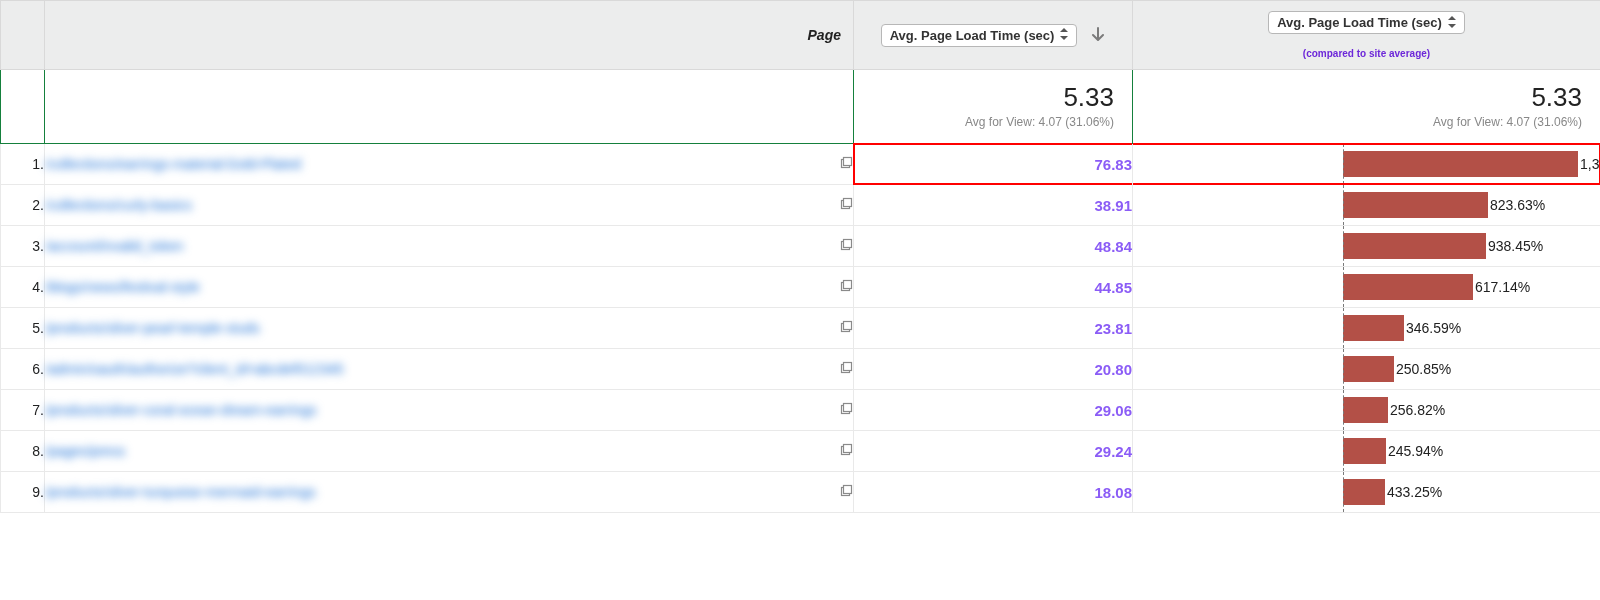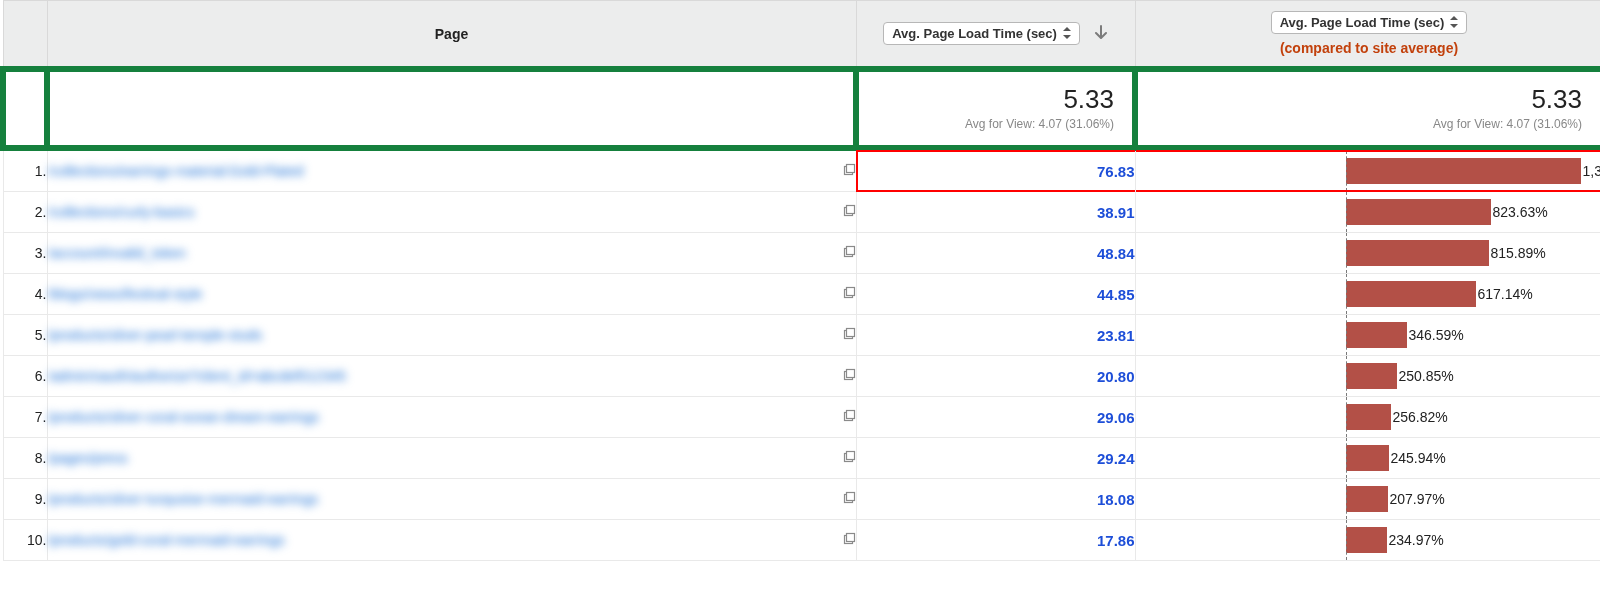--- a/index.html
+++ b/index.html
@@ -24,21 +24,21 @@
     background: #eceded;
     border: 1px solid #d9d9d9;
     padding: 10px 12px;
     font-weight: bold;
     color: #222;
     font-size: 14px;
     height: 64px;
     vertical-align: middle;
   }
   thead th.h-rownum { border-left: 1px solid #d9d9d9; }
-  thead th.h-page { text-align: center; }
+  thead th.h-page { text-align: right; font-style: italic; }
   thead th.h-load, thead th.h-comp { text-align: center; font-weight: normal; }
 
   .select-wrap {
     display: inline-flex;
     align-items: center;
     border: 1px solid #b7b7b7;
     border-radius: 4px;
     background: #fff;
     padding: 3px 8px;
     font-size: 13px;
@@ -48,29 +48,29 @@
   .select-wrap .caret { margin-left: 6px; font-size: 11px; line-height: 1; }
   .sort-arrow {
     display: inline-block;
     margin-left: 10px;
     color: #7b7b7b;
     font-size: 16px;
     vertical-align: middle;
   }
   .sub-label {
     display: block;
-    margin-top: 6px;
+    margin-top: 14px;
     font-weight: bold;
-    font-size: 14px;
-    color: #c2410c;
+    font-size: 10px;
+    color: #6d28d9;
   }
 
   
   tr.summary-row td {
-    border: 6px solid #15803d;
+    border: 1px solid #15803d;
     background: #fff;
     padding: 12px 18px 14px 18px;
     text-align: right;
     vertical-align: middle;
   }
   tr.summary-row td.s-page { border-left: 1px solid #e4e4e4; }
   .summary-big {
     font-size: 26px;
     color: #222;
     display: block;
@@ -117,21 +117,21 @@
   .popout-icon {
     color: #8a8a8a;
     flex-shrink: 0;
     margin-left: 10px;
   }
   td.c-load {
     text-align: right;
     padding-right: 18px;
     font-weight: bold;
     font-size: 15px;
-    color: #1d4ed8;
+    color: #8b5cf6;
   }
   td.c-comp {
     position: relative;
     padding: 0;
   }
   .comp-inner {
     position: relative;
     display: flex;
     align-items: center;
     height: 40px;
@@ -282,21 +282,21 @@
                 <rect x="1.5" y="3.5" width="8" height="8" fill="none" stroke="#8a8a8a" stroke-width="1.2"></rect>
                 <rect x="3.5" y="1.5" width="8" height="8" fill="#fff" stroke="#8a8a8a" stroke-width="1.2"></rect>
               </svg></span>
           </div>
         </td>
         <td class="c-load">48.84</td>
         <td class="c-comp">
           <div class="comp-inner">
             <div class="axis-line" style="left: 210px;"></div>
             <div class="bar" style="margin-left: 204px; width: 143px;"></div>
-            <span class="bar-label">815.89%</span>
+            <span class="bar-label">938.45%</span>
           </div>
         </td>
       </tr>
       <tr class="data-row">
         <td class="c-rownum">4.</td>
         <td class="c-page">
           <div class="page-cell">
             <span class="page-link-blur">/blogs/news/festival-style</span>
             <span class="popout-icon"><svg width="13" height="13" viewBox="0 0 13 13">
                 <rect x="1.5" y="3.5" width="8" height="8" fill="none" stroke="#8a8a8a" stroke-width="1.2"></rect>
@@ -402,38 +402,18 @@
                 <rect x="1.5" y="3.5" width="8" height="8" fill="none" stroke="#8a8a8a" stroke-width="1.2"></rect>
                 <rect x="3.5" y="1.5" width="8" height="8" fill="#fff" stroke="#8a8a8a" stroke-width="1.2"></rect>
               </svg></span>
           </div>
         </td>
         <td class="c-load">18.08</td>
         <td class="c-comp">
           <div class="comp-inner">
             <div class="axis-line" style="left: 210px;"></div>
             <div class="bar" style="margin-left: 204px; width: 42px;"></div>
-            <span class="bar-label">207.97%</span>
-          </div>
-        </td>
-      </tr>
-      <tr class="data-row">
-        <td class="c-rownum">10.</td>
-        <td class="c-page">
-          <div class="page-cell">
-            <span class="page-link-blur">/products/gold-coral-mermaid-earrings</span>
-            <span class="popout-icon"><svg width="13" height="13" viewBox="0 0 13 13">
-                <rect x="1.5" y="3.5" width="8" height="8" fill="none" stroke="#8a8a8a" stroke-width="1.2"></rect>
-                <rect x="3.5" y="1.5" width="8" height="8" fill="#fff" stroke="#8a8a8a" stroke-width="1.2"></rect>
-              </svg></span>
-          </div>
-        </td>
-        <td class="c-load">17.86</td>
-        <td class="c-comp">
-          <div class="comp-inner">
-            <div class="axis-line" style="left: 210px;"></div>
-            <div class="bar" style="margin-left: 204px; width: 41px;"></div>
-            <span class="bar-label">234.97%</span>
+            <span class="bar-label">433.25%</span>
           </div>
         </td>
       </tr>
     </tbody>
 </table>
 
 </body></html>

